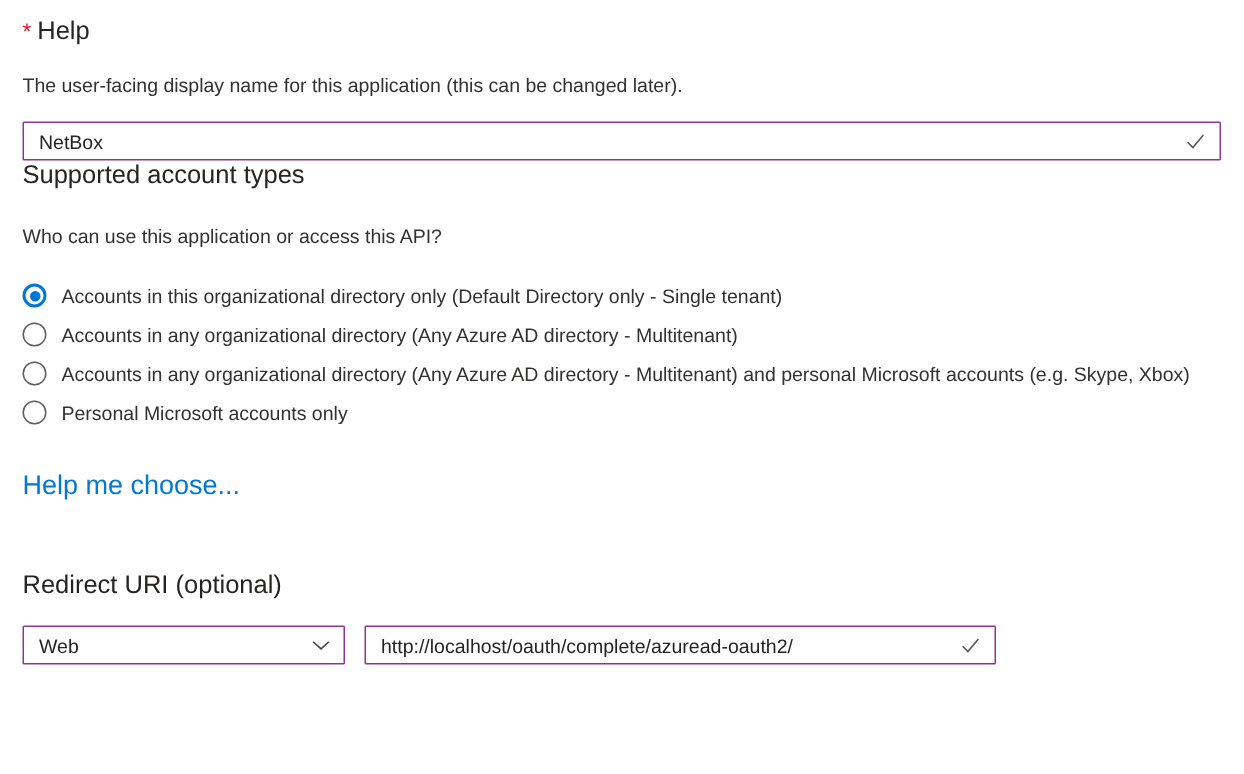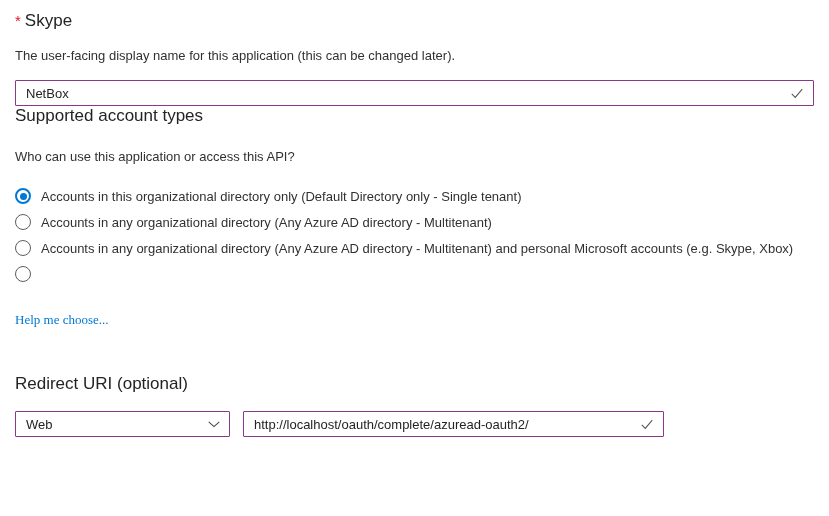--- a/index.html
+++ b/index.html
@@ -104,26 +104,25 @@
     background: #0078d4;
   }
   .radio-label {
     font-size: 13px;
     color: #323130;
     margin-left: 10px;
     white-space: nowrap;
   }
 
   .link {
-    font-size: 13px;
+    font-size: 18px;
     color: #0078d4;
     text-decoration: none;
     display: inline-block;
     cursor: pointer;
-    font-family: Liberation Serif, serif;
   }
 
   
   .bottom-row { display: flex; gap: 13px; }
   .dropdown {
     width: 215px;
     height: 26px;
     border: 1.5px solid #8c378e;
     border-radius: 1px;
     background: #ffffff;
@@ -136,21 +135,21 @@
   .dropdown-value { font-size: 13px; color: #252423; }
   .chevron-icon { width: 14px; height: 14px; }
   .uri-input-box { width: 421px; }
 </style>
 </head>
 <body>
 
 <div class="page">
 
   
-  <h2 class="section-title mt-name-title"><span class="required-marker">*</span><span>Skype</span></h2>
+  <h2 class="section-title mt-name-title"><span class="required-marker">*</span><span>Help</span></h2>
 
   <p class="field-desc mt-name-desc">The user-facing display name for this application (this can be changed later).</p>
 
   <div class="textbox name-input-box">
     <input type="text" value="NetBox" style="">
     <svg class="validation-icon" viewBox="0 0 16 16">
         <path d="M2 9 L6 13 L14 3.5" fill="none" stroke="#575655" stroke-width="1.2"></path>
       </svg>
   </div>
 
@@ -169,20 +168,21 @@
     <div class="radio-row">
       <span class="radio-circle"></span>
       <span class="radio-label">Accounts in any organizational directory (Any Azure AD directory - Multitenant)</span>
     </div>
     <div class="radio-row">
       <span class="radio-circle"></span>
       <span class="radio-label">Accounts in any organizational directory (Any Azure AD directory - Multitenant) and personal Microsoft accounts (e.g. Skype, Xbox)</span>
     </div>
     <div class="radio-row">
       <span class="radio-circle"></span>
+      <span class="radio-label">Personal Microsoft accounts only</span>
     </div>
   </div>
 
   <a class="link mt-link">Help me choose...</a>
 
   
   <h2 class="section-title mt-section3">Redirect URI (optional)</h2>
 
 
   <div class="bottom-row mt-bottom-row">

